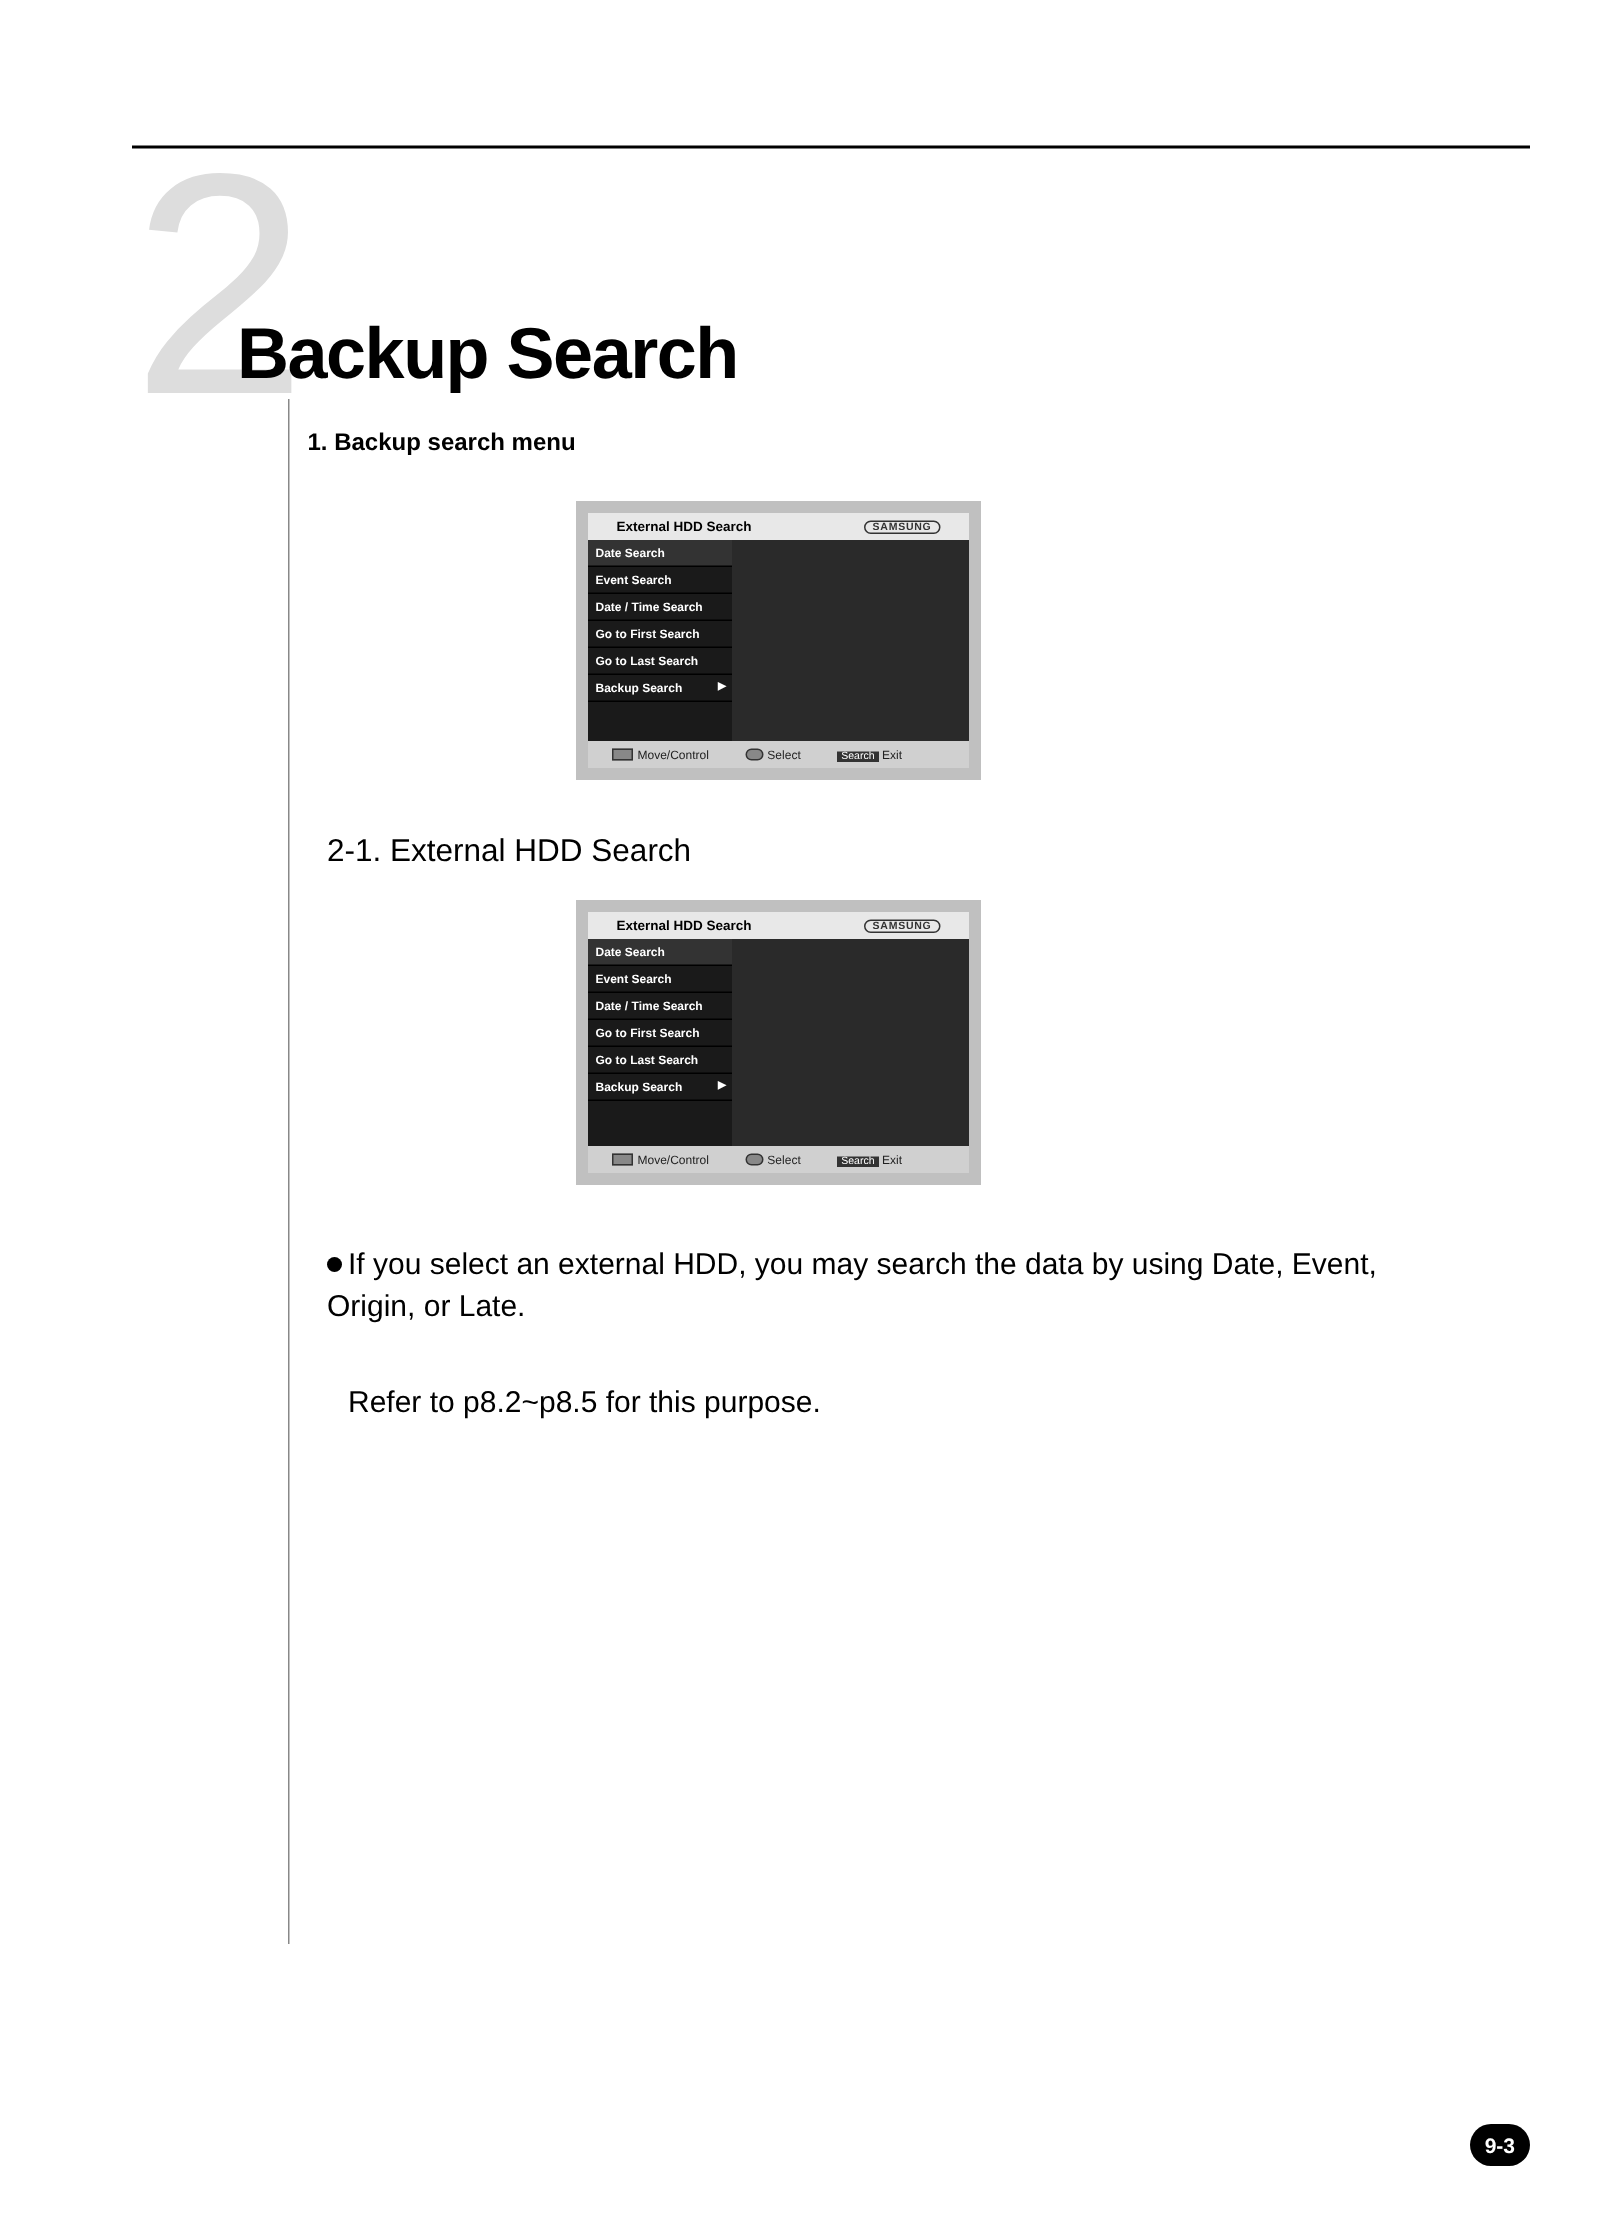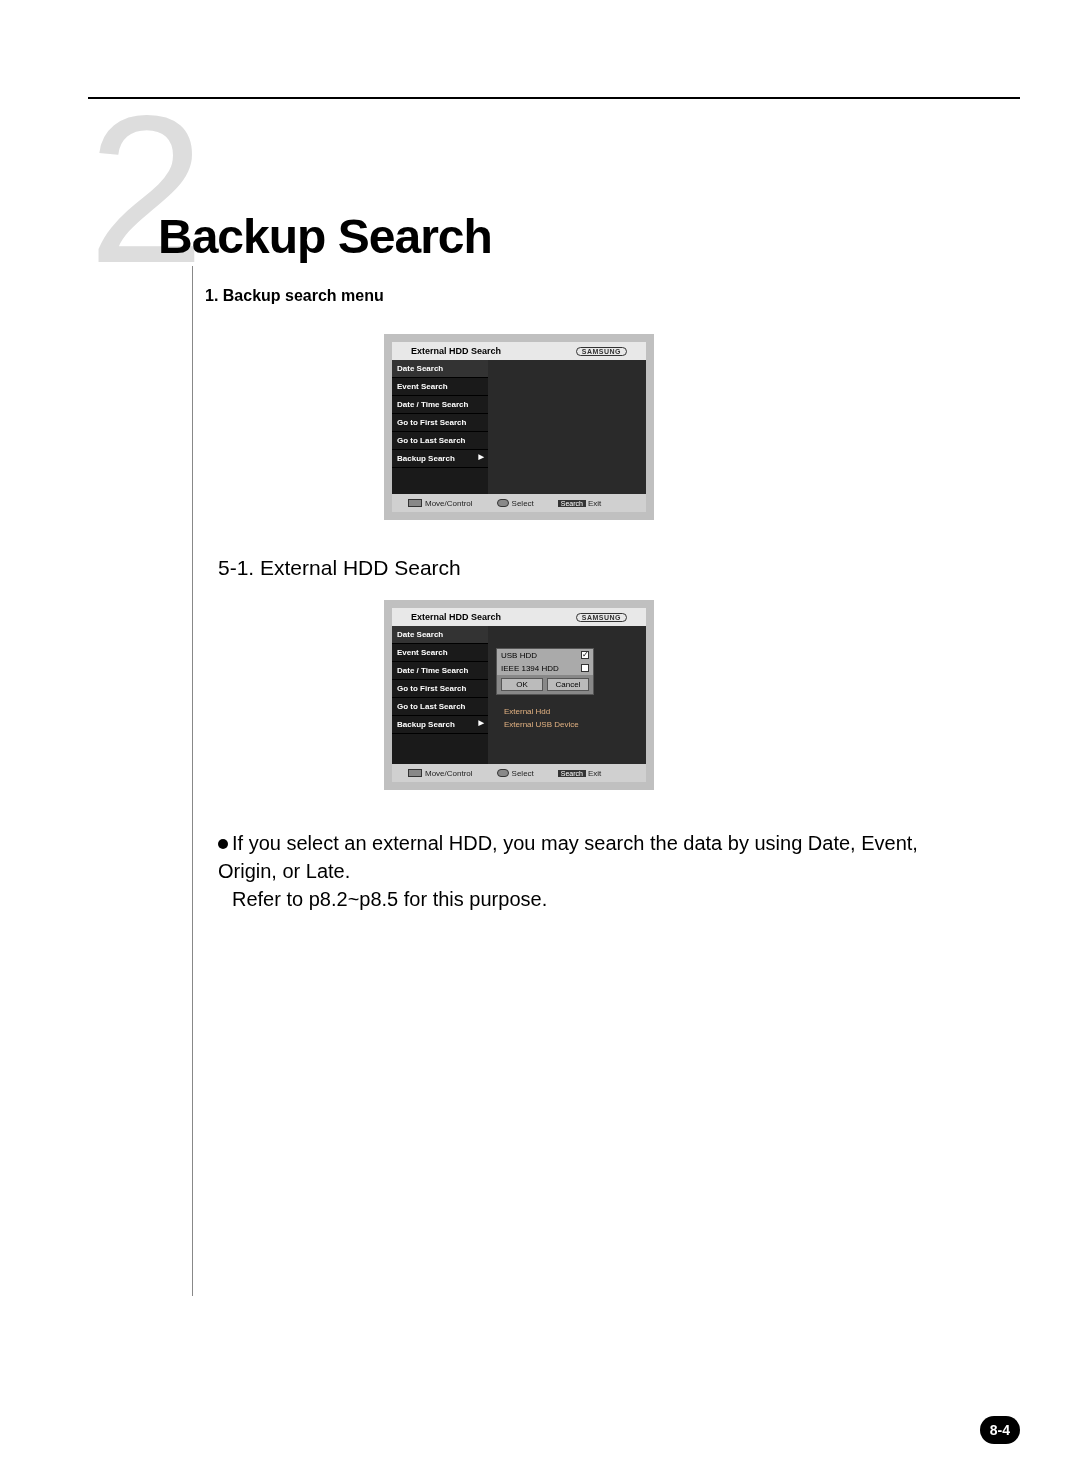--- a/index.html
+++ b/index.html
@@ -213,65 +213,45 @@
     </div>
     <div class="dvr-main"></div>
   </div>
   <div class="dvr-footer">
     <span><span class="footer-icon"></span><span>Move/Control</span></span>
     <span><span class="footer-icon round"></span><span>Select</span></span>
     <span><span class="footer-box">Search</span><span>Exit</span></span>
   </div>
 </div>
 
-<div class="subsection-h">5-1. External HDD Search</div>
+<div class="subsection-h">2-1. External HDD Search</div>
 
 <div class="dvr dvr2">
   <div class="dvr-header">
     <span>External HDD Search</span>
     <span class="samsung-logo">SAMSUNG</span>
   </div>
   <div class="dvr-body">
     <div class="dvr-menu">
       <div class="dvr-menu-item sel">Date  Search</div>
       <div class="dvr-menu-item">Event Search</div>
       <div class="dvr-menu-item">Date / Time Search</div>
       <div class="dvr-menu-item">Go to First Search</div>
       <div class="dvr-menu-item">Go to Last Search</div>
       <div class="dvr-menu-item">
         <span>Backup  Search</span>
         <span class="arrow-r">▶</span>
       </div>
     </div>
-    <div class="dvr-main">
-      <div class="popup">
-        <div class="popup-row">
-          <span>USB HDD</span>
-          <span class="checkbox checked"></span>
-        </div>
-        <div class="popup-row">
-          <span>IEEE 1394 HDD</span>
-          <span class="checkbox"></span>
-        </div>
-        <div class="popup-btns">
-          <div class="pbtn">OK</div>
-          <div class="pbtn">Cancel</div>
-        </div>
-      </div>
-      <div class="sub-items" style="position:absolute; left:4px; top:78px;">
-        <div>External Hdd</div>
-        <div>External USB Device</div>
-      </div>
-    </div>
   </div>
   <div class="dvr-footer">
     <span><span class="footer-icon"></span><span>Move/Control</span></span>
     <span><span class="footer-icon round"></span><span>Select</span></span>
     <span><span class="footer-box">Search</span><span>Exit</span></span>
   </div>
 </div>
 
 <div class="body-text">
   <span class="bullet"></span><span>If you select an external HDD, you may search the data by using Date, Event, Origin, or Late.</span><br>
-  <span style="margin-left:14px; display:inline-block;">Refer to p8.2~p8.5 for this purpose.</span>
-</div>
-
-<div class="page-num">8-4</div>
+  <span style="margin-left:14px; display:inline-block;margin-top:36px;">Refer to p8.2~p8.5 for this purpose.</span>
+</div>
+
+<div class="page-num">9-3</div>
 
 </body></html>

